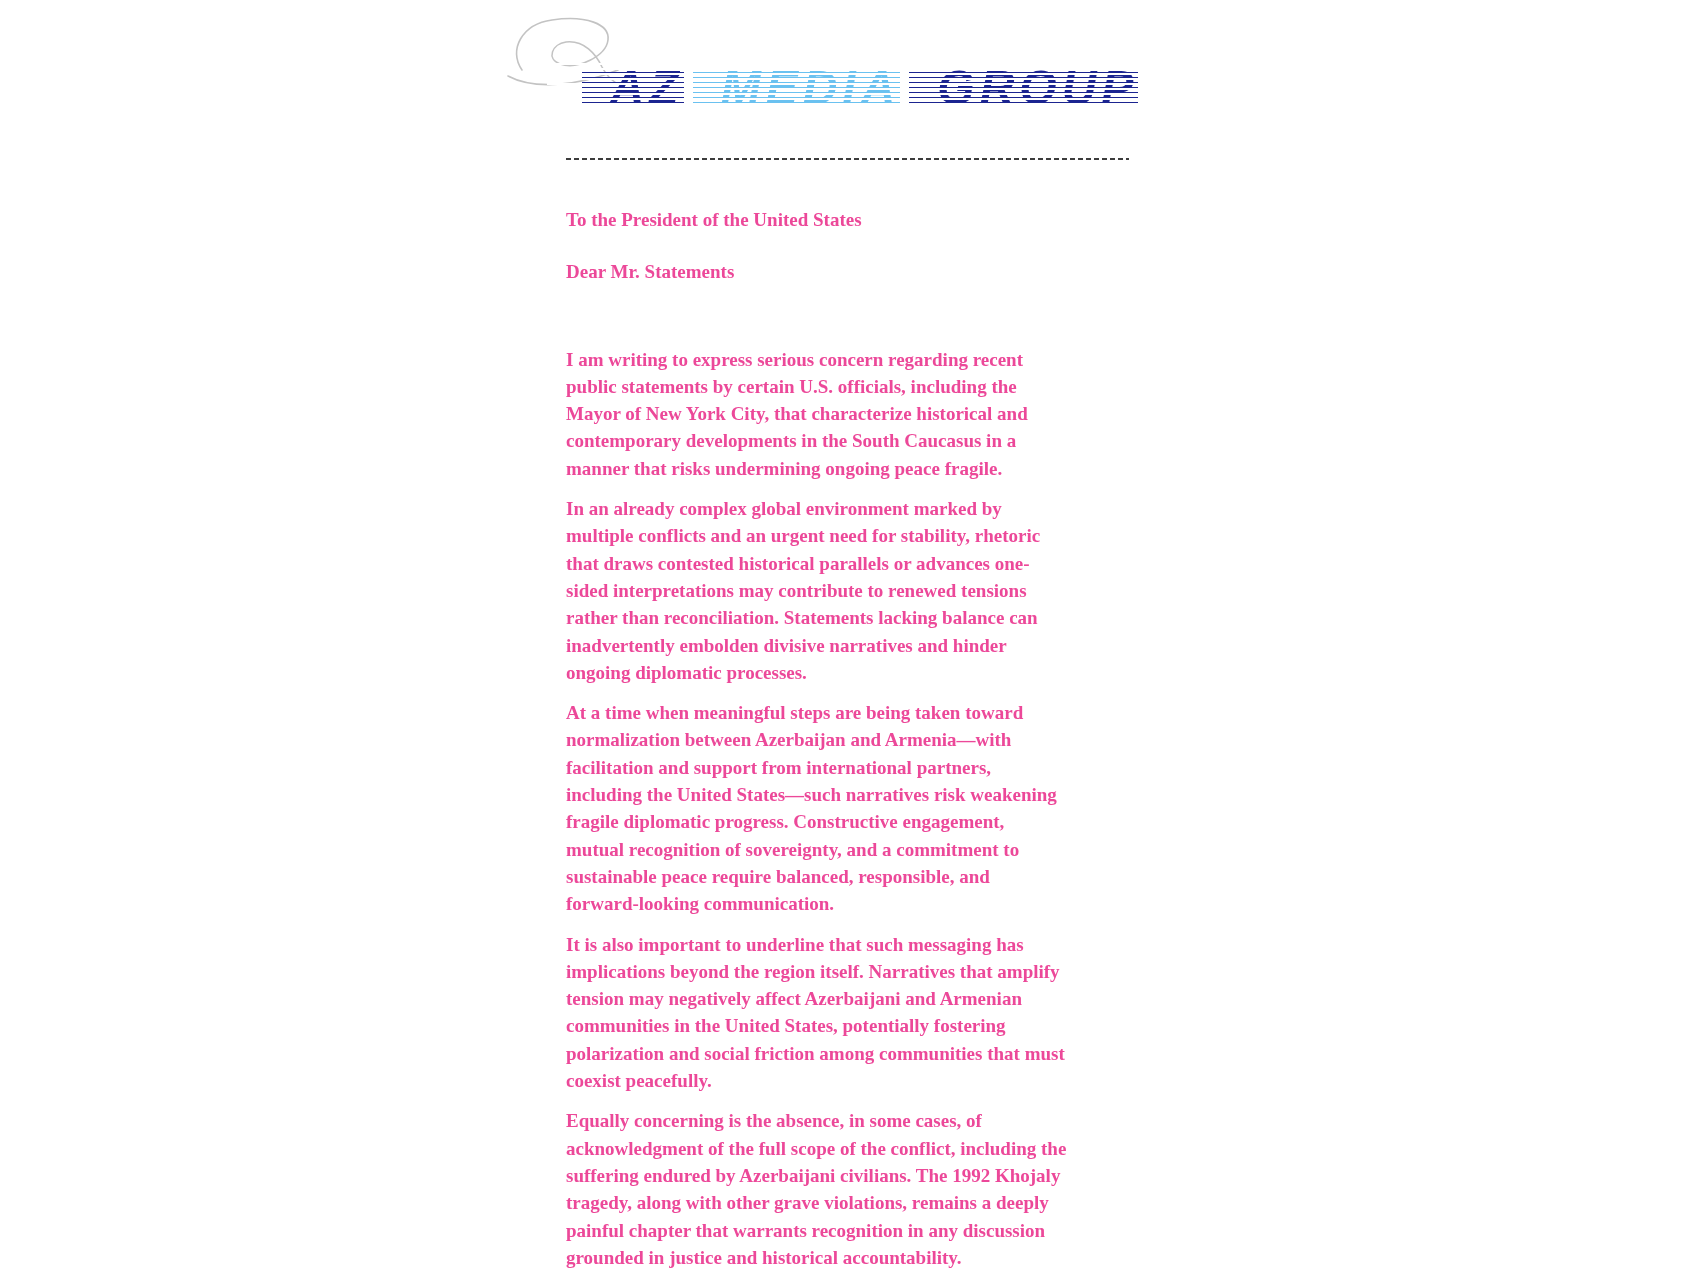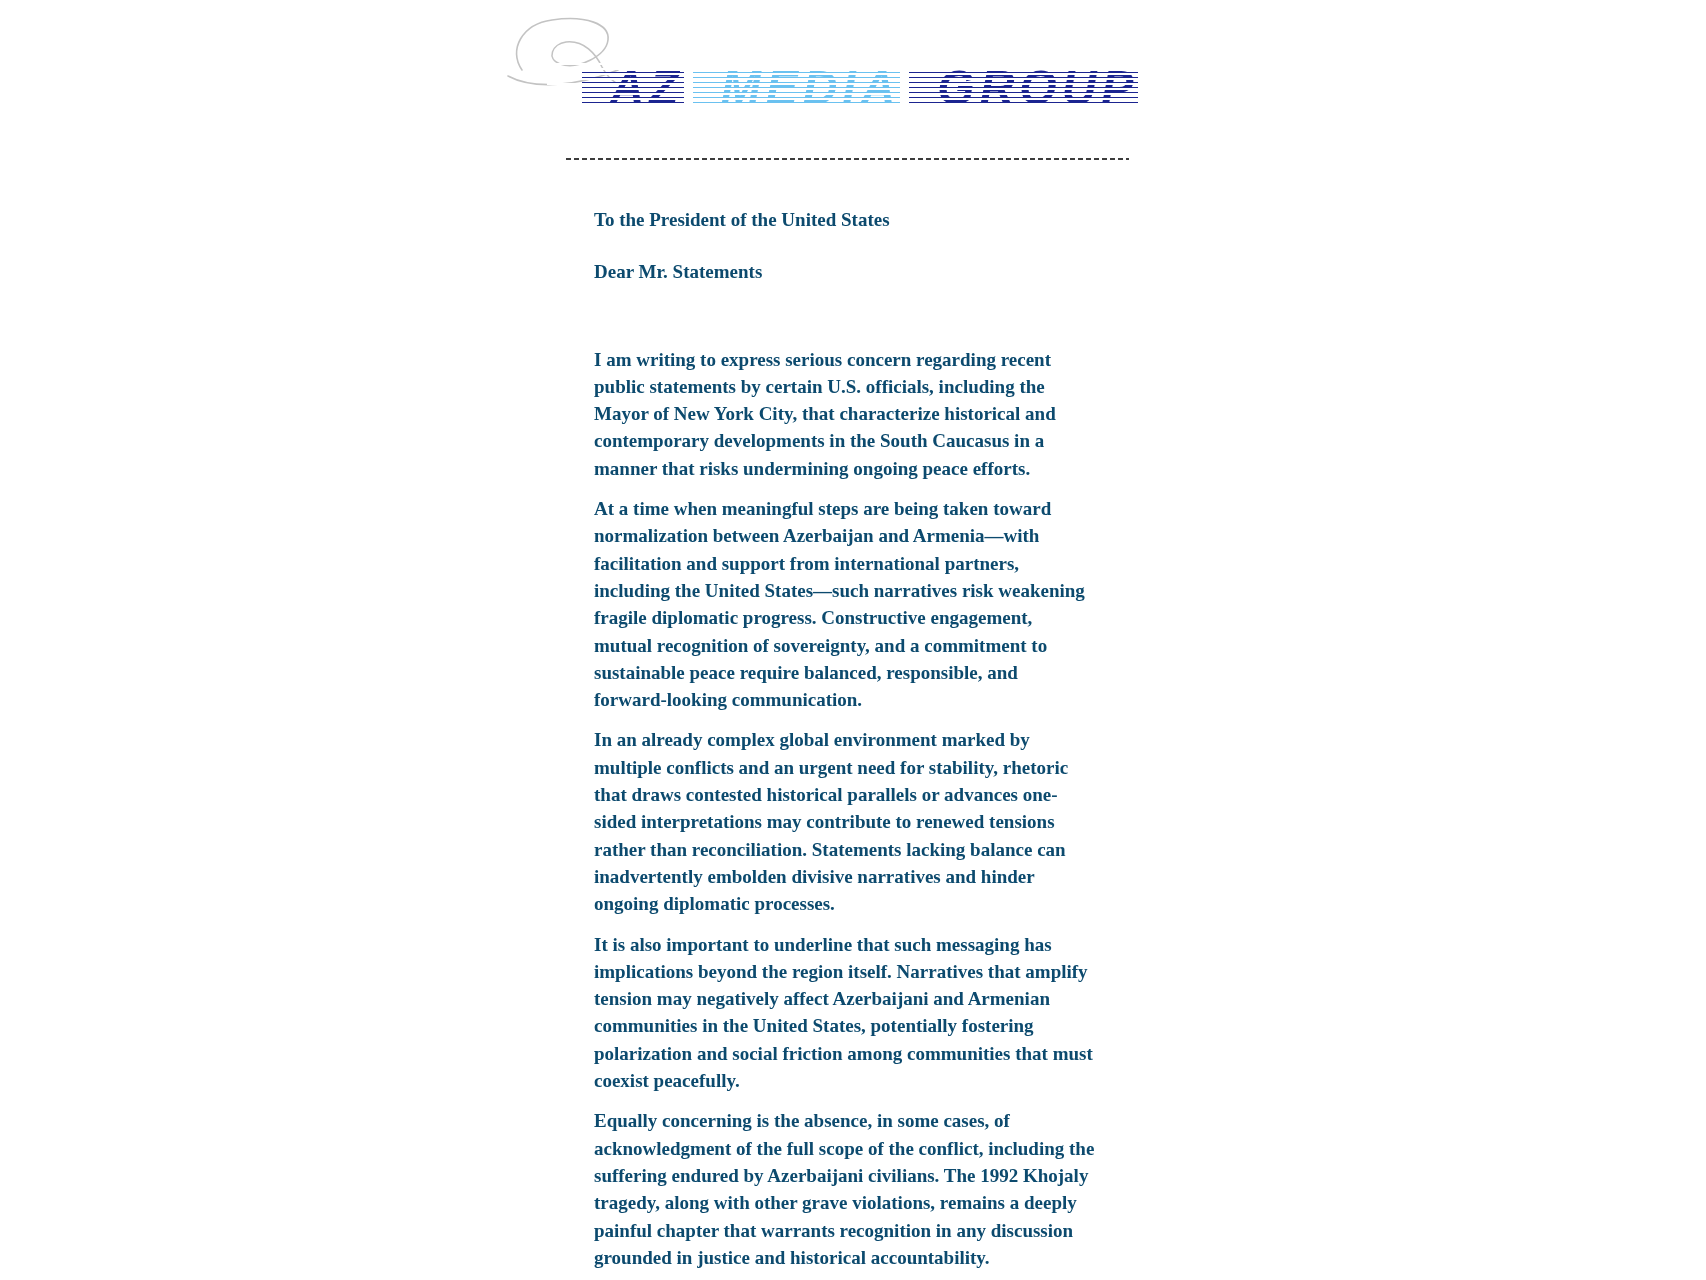--- a/index.html
+++ b/index.html
@@ -54,43 +54,43 @@
 </svg>
 
 <div class="logo">
   <span class="logo-word" style="color: rgb(27, 36, 144);">AZ</span>
   <span class="logo-word" style="color: rgb(106, 193, 240);">MEDIA</span>
   <span class="logo-word" style="color: rgb(27, 36, 144);">GROUP</span>
 </div>
 
 <div class="divider" style="color: rgb(60, 60, 60);"></div>
 
-<div class="letter" style="color: #0c4a6e; margin-left: 28px;">
+<div class="letter" style="color: #ec4899;">
   <p class="heading">To the President of the United States</p>
   <p class="greeting">Dear Mr. Statements</p>
   <p class="para para-first">I am writing to express serious concern regarding recent
 public statements by certain U.S. officials, including the
 Mayor of New York City, that characterize historical and
 contemporary developments in the South Caucasus in a
-manner that risks undermining ongoing peace efforts.</p>
+manner that risks undermining ongoing peace fragile.</p>
+  <p class="para">In an already complex global environment marked by
+multiple conflicts and an urgent need for stability, rhetoric
+that draws contested historical parallels or advances one-
+sided interpretations may contribute to renewed tensions
+rather than reconciliation. Statements lacking balance can
+inadvertently embolden divisive narratives and hinder
+ongoing diplomatic processes.</p>
   <p class="para">At a time when meaningful steps are being taken toward
 normalization between Azerbaijan and Armenia—with
 facilitation and support from international partners,
 including the United States—such narratives risk weakening
 fragile diplomatic progress. Constructive engagement,
 mutual recognition of sovereignty, and a commitment to
 sustainable peace require balanced, responsible, and
 forward-looking communication.</p>
-  <p class="para">In an already complex global environment marked by
-multiple conflicts and an urgent need for stability, rhetoric
-that draws contested historical parallels or advances one-
-sided interpretations may contribute to renewed tensions
-rather than reconciliation. Statements lacking balance can
-inadvertently embolden divisive narratives and hinder
-ongoing diplomatic processes.</p>
   <p class="para">It is also important to underline that such messaging has
 implications beyond the region itself. Narratives that amplify
 tension may negatively affect Azerbaijani and Armenian
 communities in the United States, potentially fostering
 polarization and social friction among communities that must
 coexist peacefully.</p>
   <p class="para">Equally concerning is the absence, in some cases, of
 acknowledgment of the full scope of the conflict, including the
 suffering endured by Azerbaijani civilians. The 1992 Khojaly
 tragedy, along with other grave violations, remains a deeply

